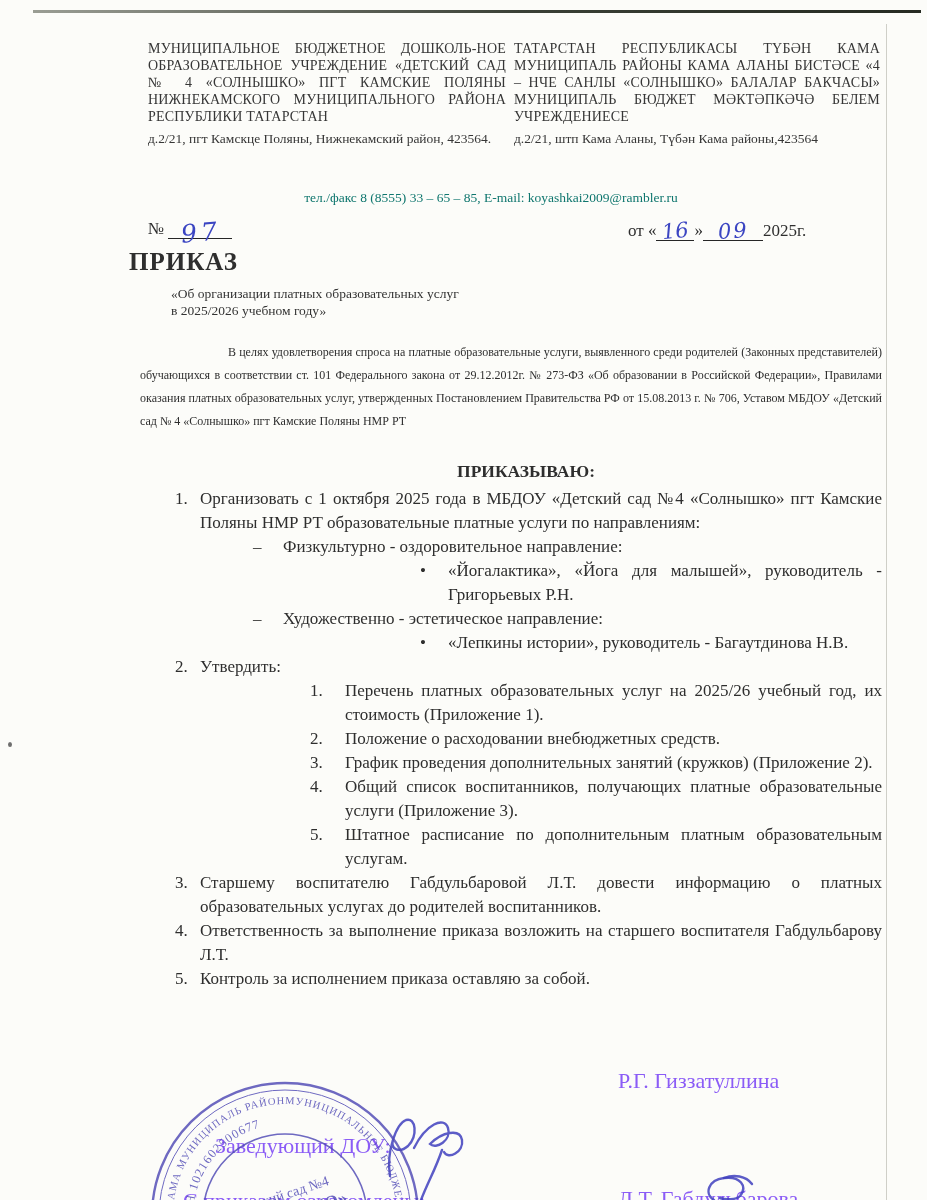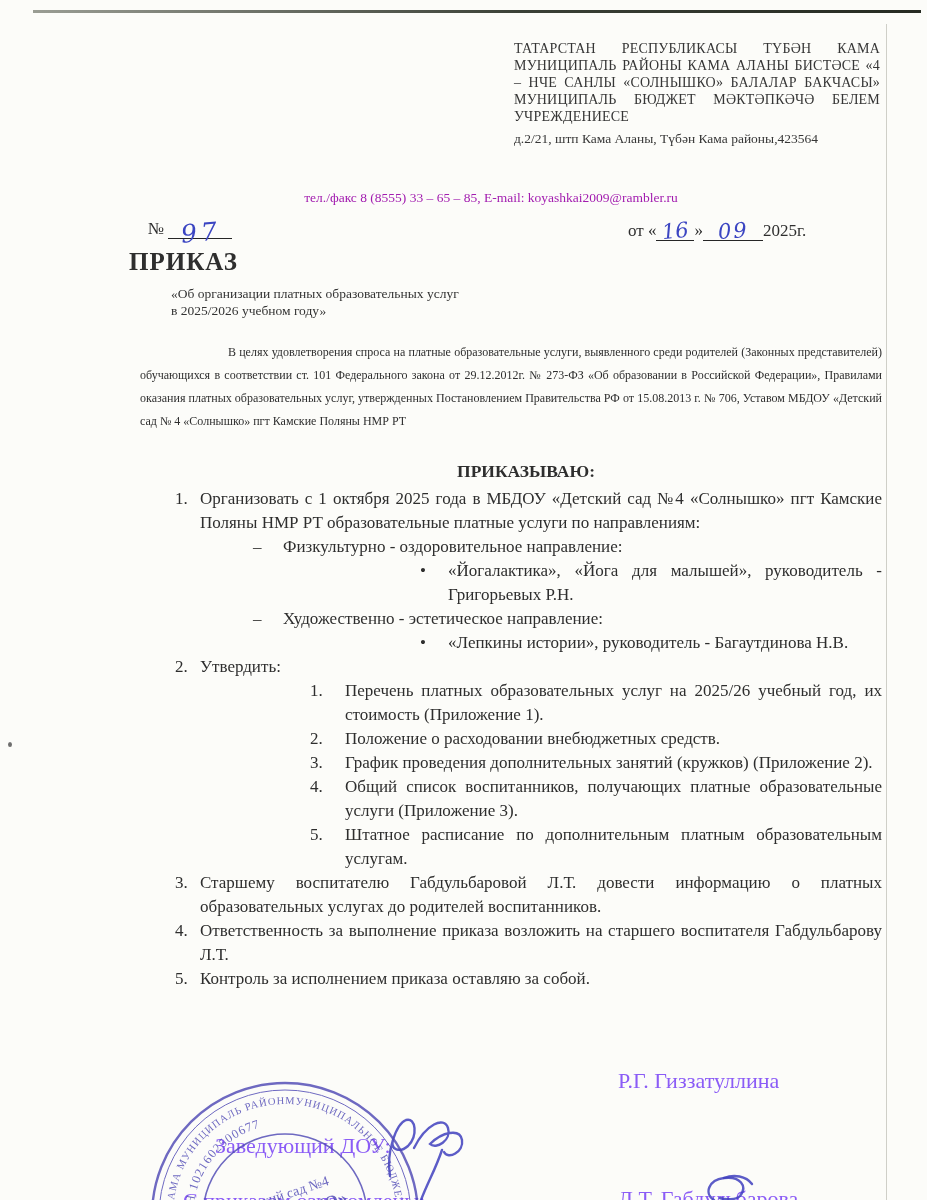--- a/index.html
+++ b/index.html
@@ -18,21 +18,21 @@
   .dot{position:absolute;left:8px;top:742px;width:4px;height:5px;background:#6e6e6e;border-radius:50%;}
 
   
   .hdr-left{position:absolute;left:148px;top:40px;width:358px;}
   .hdr-right{position:absolute;left:514px;top:40px;width:366px;}
   .org{font-size:14px;line-height:17px;text-align:justify;letter-spacing:.2px;color:#363636;}
   .addr{font-size:13.5px;line-height:16.5px;text-align:justify;color:#363636;}
   .hdr-left .addr{margin-top:6px;}
   .hdr-right .addr{margin-top:6px;}
 
-  .contact{position:absolute;left:120px;top:190px;width:742px;text-align:center;font-size:13.5px;color:#a21caf;}
+  .contact{position:absolute;left:120px;top:190px;width:742px;text-align:center;font-size:13.5px;color:#0f766e;}
 
   
   .numrow{position:absolute;left:148px;top:214px;width:740px;height:36px;font-size:17px;}
   .uline{display:inline-block;border-bottom:1.6px solid #262626;text-align:center;height:24px;vertical-align:bottom;}
   .u-num{width:64px;}
   .u-day{width:38px;}
   .u-month{width:60px;}
   .hand{font-family:"DejaVu Serif",serif;font-style:italic;color:#3b45c2;display:inline-block;position:relative;}
   .hand-num{font-size:25px;top:4px;transform:rotate(-5deg);letter-spacing:4px;}
   .hand-day{font-size:21px;top:3px;transform:rotate(-6deg);}
@@ -71,20 +71,24 @@
 </style>
 </head>
 <body>
 
 <div class="page">
 
   <div class="topline"></div>
   <div class="rightline"></div>
   <div class="dot"></div>
 
+  <div class="hdr-left">
+    <div class="org">МУНИЦИПАЛЬНОЕ БЮДЖЕТНОЕ ДОШКОЛЬ-НОЕ ОБРАЗОВАТЕЛЬНОЕ УЧРЕЖДЕНИЕ «ДЕТСКИЙ САД № 4 «СОЛНЫШКО» ПГТ КАМСКИЕ ПОЛЯНЫ НИЖНЕКАМСКОГО МУНИЦИПАЛЬНОГО РАЙОНА РЕСПУБЛИКИ ТАТАРСТАН</div>
+    <div class="addr">д.2/21, пгт Камскце Поляны, Нижнекамский район, 423564.</div>
+  </div>
   <div class="hdr-right">
     <div class="org">ТАТАРСТАН РЕСПУБЛИКАСЫ ТҮБӘН КАМА МУНИЦИПАЛЬ РАЙОНЫ КАМА АЛАНЫ БИСТӘСЕ «4 – НЧЕ САНЛЫ «СОЛНЫШКО» БАЛАЛАР БАКЧАСЫ» МУНИЦИПАЛЬ БЮДЖЕТ МӘКТӘПКӘЧӘ БЕЛЕМ УЧРЕЖДЕНИЕСЕ</div>
     <div class="addr">д.2/21, штп Кама  Аланы, Түбән Кама районы,423564</div>
   </div>
   <div class="contact">тел./факс 8 (8555) 33 – 65 – 85, E-mail: koyashkai2009@rambler.ru</div>
 
   <div class="numrow">
     <span>№</span>
     <span class="uline u-num"><span class="hand hand-num">97</span></span>
     <span class="daterow">

